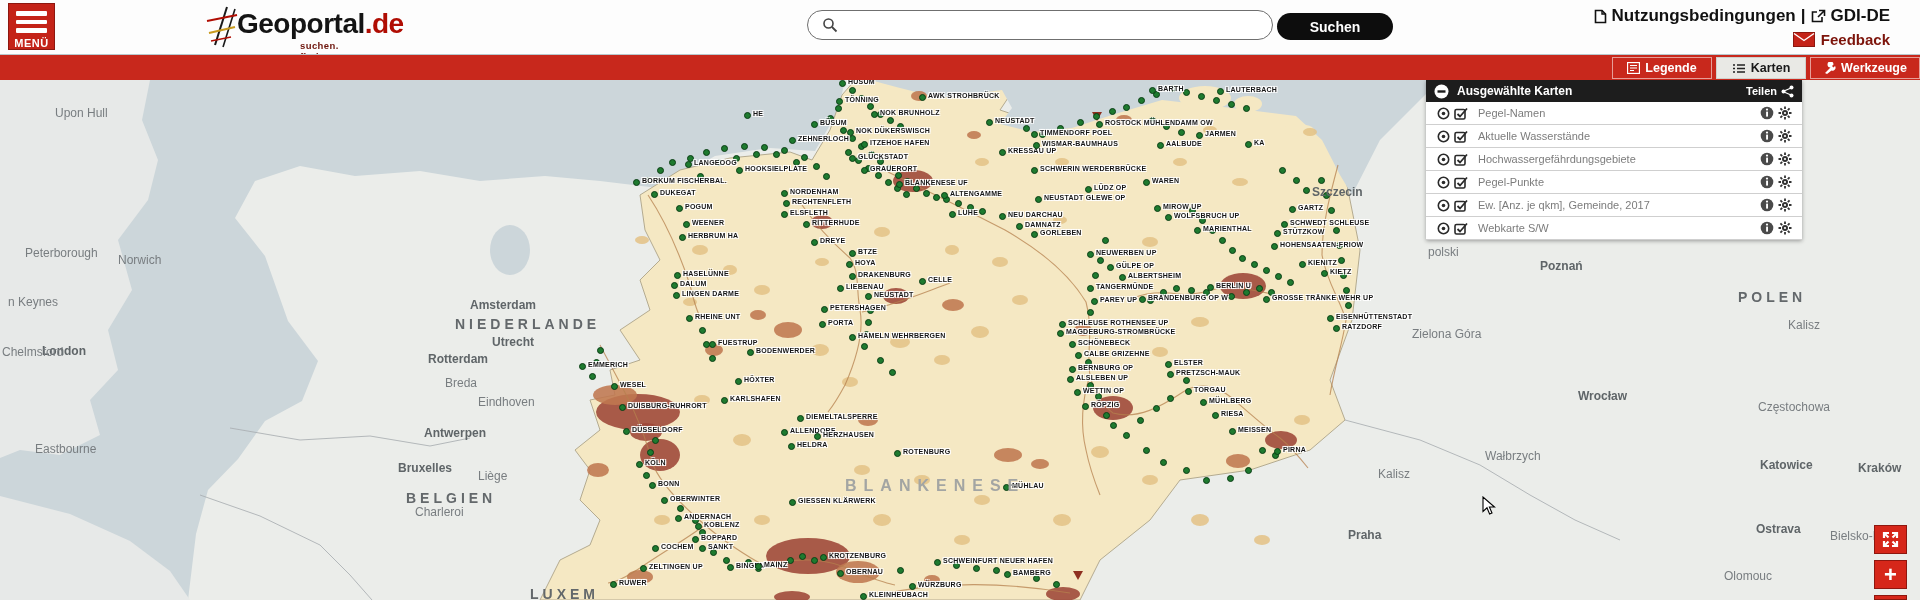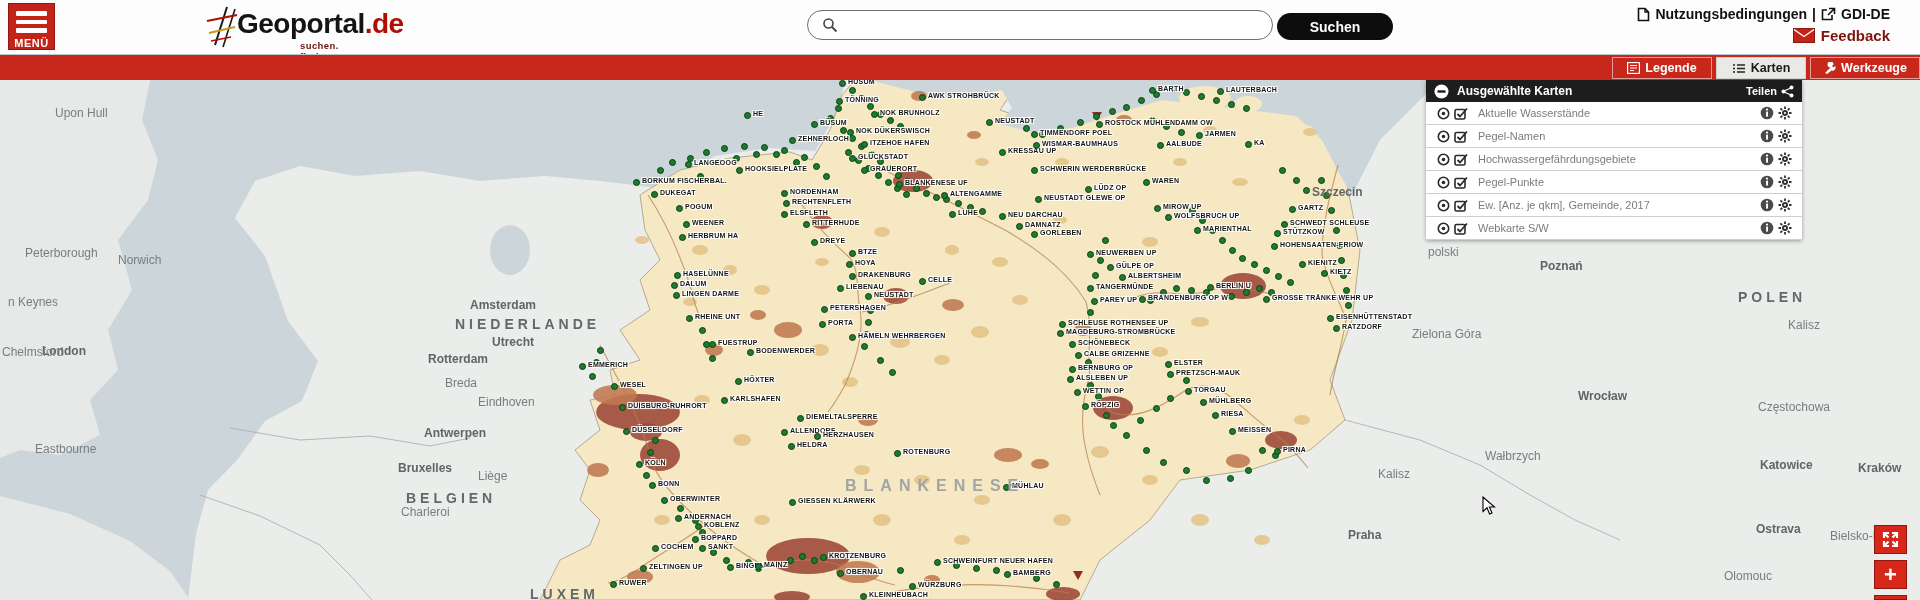--- a/index.html
+++ b/index.html
@@ -21,21 +21,21 @@
 
   .search-pill { position:absolute; left:807px; top:10px; width:466px; height:30px; border:1.5px solid #6f6f6f; border-radius:16px;
                  background:#fff; display:flex; align-items:center; padding-left:14px; }
   .search-pill input { border:none; outline:none; font-size:14px; font-weight:500; color:#222; width:380px; margin-left:10px;
                        font-family:"Liberation Sans",sans-serif; background:transparent; }
   .search-pill input::placeholder { color:#2b2b2b; opacity:1; }
   .suchen-btn { position:absolute; left:1277px; top:13px; width:116px; height:27px; background:#0d0d0d; color:#fff; border:none;
                 border-radius:14px; font-size:14px; font-weight:bold; font-family:"Liberation Sans",sans-serif; cursor:pointer; }
 
   .toplinks { position:absolute; right:30px; top:6px; text-align:right; }
-  .toplinks .row1 { font-size:14px; font-weight:bold; color:#111; display:flex; align-items:center; gap:5px; justify-content:flex-end; }
+  .toplinks .row1 { font-size:17px; font-weight:bold; color:#111; display:flex; align-items:center; gap:5px; justify-content:flex-end; }
   .toplinks .row2 { margin-top:5px; font-size:15px; font-weight:bold; color:#7d140b; display:flex; align-items:center; gap:6px; justify-content:flex-end; }
   .toplinks a { text-decoration:none; color:inherit; cursor:pointer; }
 
   
   .toolbar { position:absolute; left:0; top:54px; width:1920px; height:26px; background:#c8281c; border-top:1px solid #b8c8cd; z-index:30; }
   .tb-btn { position:absolute; top:2px; height:22px; display:flex; align-items:center; justify-content:center; gap:5px;
             font-size:12.5px; font-weight:bold; cursor:pointer; }
   .tb-red { background:#c8281c; color:#fff; border:1px solid rgba(255,255,255,.55); }
   .tb-active { background:#e9e9e5; color:#1a1a1a; border:1px solid #d0d0cc; }
   #tb-legende { left:1612px; width:100px; }
@@ -583,21 +583,21 @@
         <div class="city town" style="left: 2px; top: 265px;">Chelmsford</div>
         <div class="city town" style="left: 35px; top: 362px;">Eastbourne</div>
         <div class="city city" style="left: 470px; top: 218px;">Amsterdam</div>
         <div class="city city" style="left: 492px; top: 255px;">Utrecht</div>
         <div class="city city" style="left: 428px; top: 272px;">Rotterdam</div>
         <div class="city town" style="left: 445px; top: 296px;">Breda</div>
         <div class="city town" style="left: 478px; top: 315px;">Eindhoven</div>
         <div class="city city" style="left: 424px; top: 346px;">Antwerpen</div>
         <div class="city city" style="left: 398px; top: 381px;">Bruxelles</div>
         <div class="city town" style="left: 478px; top: 389px;">Liège</div>
-        <div class="city town" style="left: 401px; top: 425px;">Charleroi</div>
+        <div class="city town" style="left: 415px; top: 425px;">Charleroi</div>
         <div class="city city" style="left: 1312px; top: 105px;">Szczecin</div>
         <div class="city city" style="left: 1540px; top: 179px;">Poznań</div>
         <div class="city town" style="left: 1428px; top: 165px;">polski</div>
         <div class="city town" style="left: 1412px; top: 247px;">Zielona Góra</div>
         <div class="city city" style="left: 1578px; top: 309px;">Wrocław</div>
         <div class="city town" style="left: 1788px; top: 238px;">Kalisz</div>
         <div class="city city" style="left: 1940px; top: 233px; text-align: right;">Łódź</div>
         <div class="city town" style="left: 1758px; top: 320px;">Częstochowa</div>
         <div class="city city" style="left: 1760px; top: 378px;">Katowice</div>
         <div class="city city" style="left: 1858px; top: 381px;">Kraków</div>
@@ -713,21 +713,21 @@
               <circle cx="6.5" cy="6.5" r="5.2" fill="none" stroke="#2a2a2a" stroke-width="1.6"></circle>
               <circle cx="6.5" cy="6.5" r="1.8" fill="#2a2a2a"></circle>
             </svg>
           </span>
           <span class="li">
             <svg width="14" height="13" viewBox="0 0 14 13">
               <rect x="1" y="2.5" width="10" height="9.5" rx="1.5" fill="none" stroke="#2a2a2a" stroke-width="1.6"></rect>
               <path d="M3.5 7 L6 9.5 L13 1.5" fill="none" stroke="#2a2a2a" stroke-width="1.8"></path>
             </svg>
           </span>
-          <span class="lbl">Aktuelle Wasserstände</span>
+          <span class="lbl">Pegel-Namen</span>
           <span class="li">
             <svg width="14" height="14" viewBox="0 0 14 14">
               <circle cx="7" cy="7" r="6.3" fill="#4a4a4a"></circle>
               <rect x="6.1" y="5.6" width="1.9" height="5" fill="#fff"></rect>
               <circle cx="7" cy="3.6" r="1.1" fill="#fff"></circle>
             </svg>
           </span>
           <span class="li">
             <svg width="14" height="14" viewBox="0 0 14 14">
               <g stroke="#333" stroke-width="1.8">
@@ -744,21 +744,21 @@
               <circle cx="6.5" cy="6.5" r="5.2" fill="none" stroke="#2a2a2a" stroke-width="1.6"></circle>
               <circle cx="6.5" cy="6.5" r="1.8" fill="#2a2a2a"></circle>
             </svg>
           </span>
           <span class="li">
             <svg width="14" height="13" viewBox="0 0 14 13">
               <rect x="1" y="2.5" width="10" height="9.5" rx="1.5" fill="none" stroke="#2a2a2a" stroke-width="1.6"></rect>
               <path d="M3.5 7 L6 9.5 L13 1.5" fill="none" stroke="#2a2a2a" stroke-width="1.8"></path>
             </svg>
           </span>
-          <span class="lbl">Pegel-Namen</span>
+          <span class="lbl">Aktuelle Wasserstände</span>
           <span class="li">
             <svg width="14" height="14" viewBox="0 0 14 14">
               <circle cx="7" cy="7" r="6.3" fill="#4a4a4a"></circle>
               <rect x="6.1" y="5.6" width="1.9" height="5" fill="#fff"></rect>
               <circle cx="7" cy="3.6" r="1.1" fill="#fff"></circle>
             </svg>
           </span>
           <span class="li">
             <svg width="14" height="14" viewBox="0 0 14 14">
               <g stroke="#333" stroke-width="1.8">

